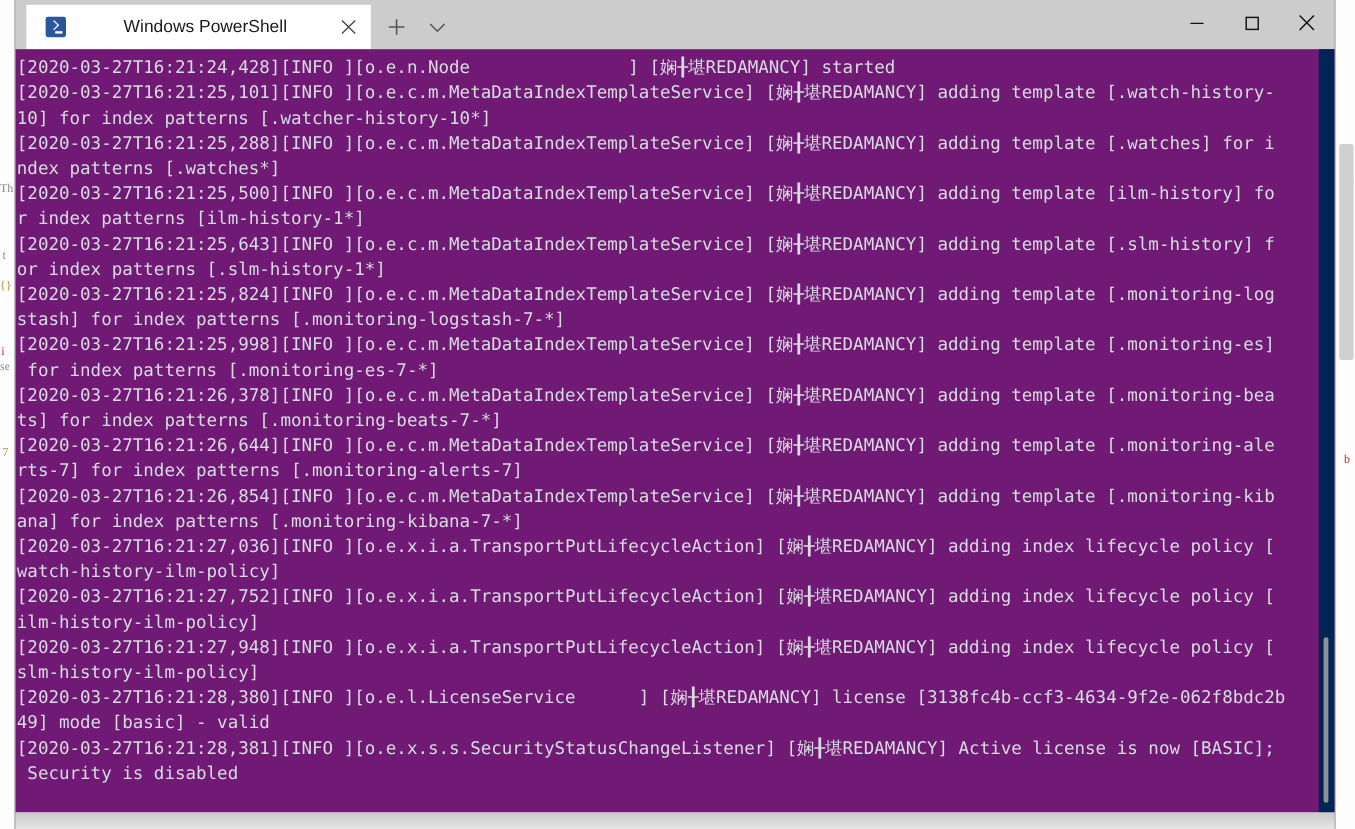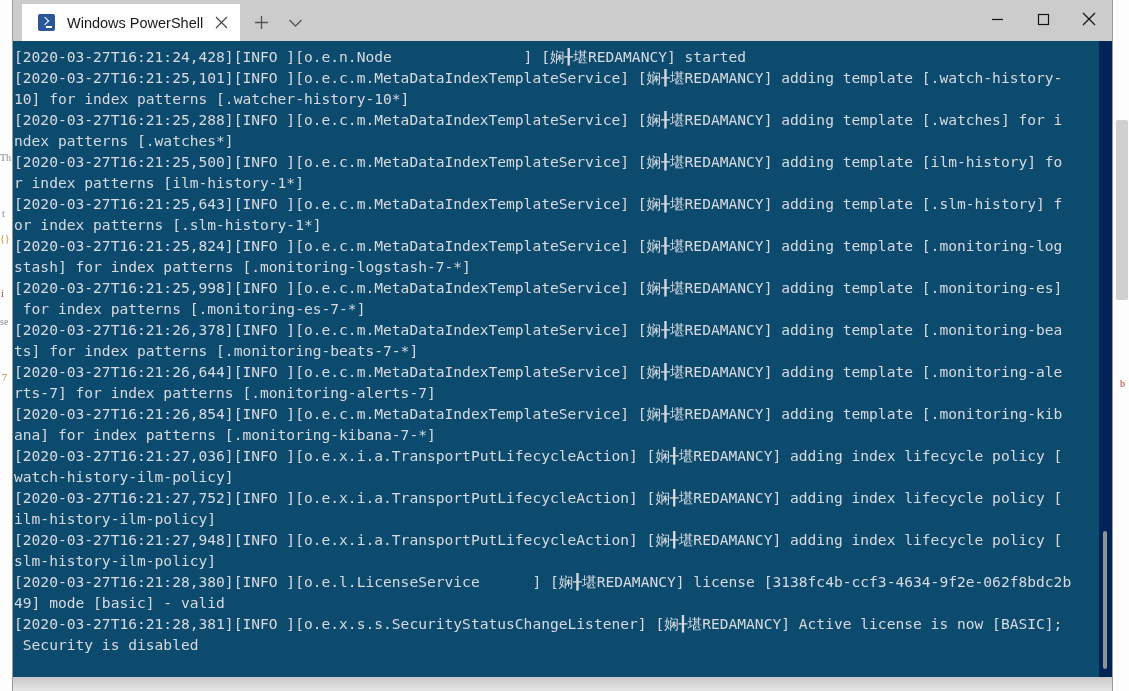--- a/index.html
+++ b/index.html
@@ -83,20 +83,21 @@
   }
   .tab {
     display: flex;
     align-items: center;
     height: 37px;
     background: #ffffff;
     padding: 0 4px 0 16px;
     min-width: 218px;
     box-sizing: border-box;
     position: relative;
+    gap: 36px;
   }
   .tab-icon {
     width: 17px;
     height: 17px;
     background: #2b579a;
     border-radius: 2px;
     position: relative;
     flex: 0 0 auto;
     margin-right: 12px;
   }
@@ -168,21 +169,21 @@
   }
   .winbtn svg { display: block; }
 
   
   #terminal {
     position: absolute;
     left: 0;
     top: 41px;
     width: 1099px;
     height: 636px;
-    background: #0c4a6e;
+    background: #701a75;
     overflow: hidden;
   }
   #term-text {
     position: absolute;
     left: 1px;
     top: 5px;
     width: 1085px;
     font-family: "DejaVu Sans Mono", "Liberation Mono", monospace;
     font-size: 14.6px;
     line-height: 21px;
@@ -228,21 +229,21 @@
 <body>
 
 <div id="backdrop">
   <div class="bg-col"></div>
   <div class="bg-col right"></div>
   <div id="bg-fragments">
       <div class="bg-frag " style="left: 0px; top: 152px;">Th</div>
       <div class="bg-frag " style="left: 2px; top: 208px;">t</div>
       <div class="bg-frag orange" style="left: 0px; top: 233px;">{}</div>
       <div class="bg-frag red" style="left: 1px; top: 288px;">i</div>
-      <div class="bg-frag " style="left: 0px; top: 316px;">se</div>
+      <div class="bg-frag " style="left: 0px; top: 300px;">se</div>
       <div class="bg-frag orange" style="left: 2px; top: 372px;">7</div>
       <div class="bg-frag red" style="left: 1119px; top: 148px;">_c</div>
       <div class="bg-frag red" style="left: 1121px; top: 202px;">.</div>
       <div class="bg-frag red" style="left: 1120px; top: 378px;">b</div>
     </div>
   <div class="bg-scroll" style="top:120px;height:180px;"></div>
 </div>
 
 <div id="window">
 

